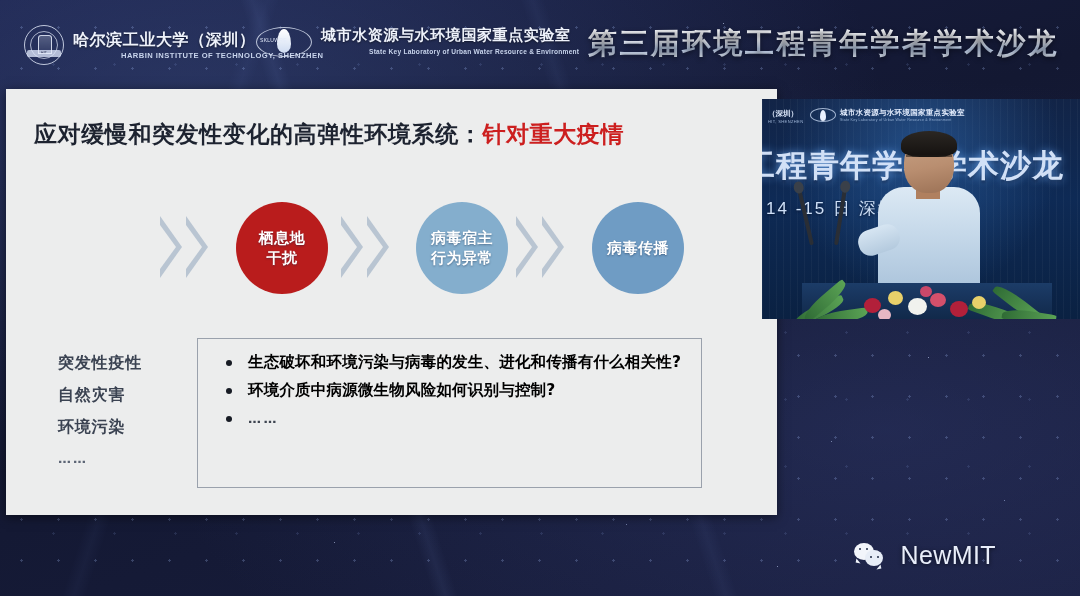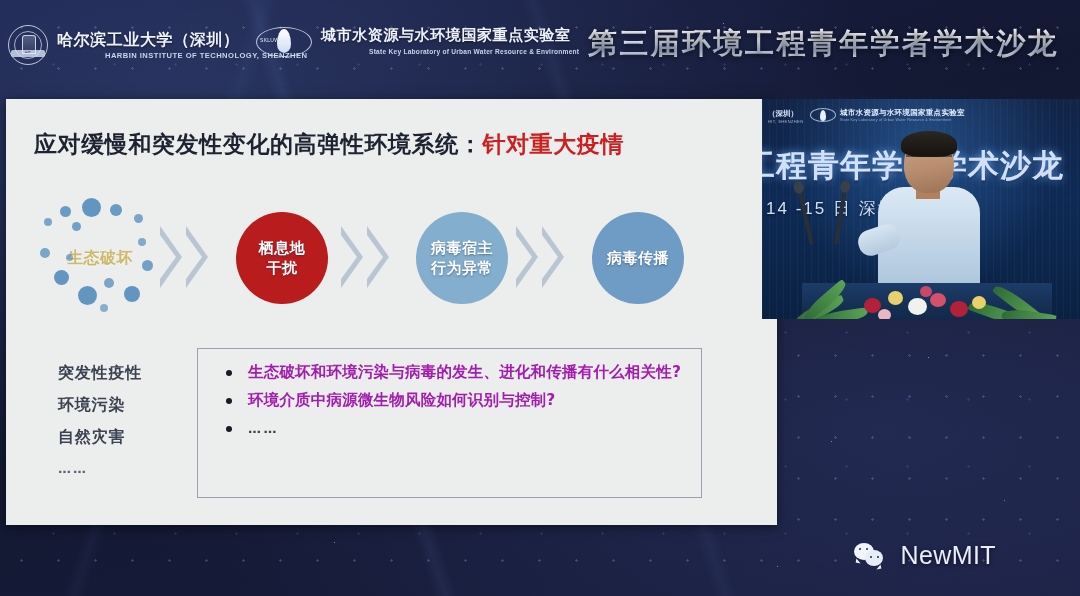--- a/index.html
+++ b/index.html
@@ -59,21 +59,21 @@
       linear-gradient(72deg, transparent 34%, rgba(150,180,255,.22) 35%, transparent 36%),
       linear-gradient(72deg, transparent 56%, rgba(150,180,255,.16) 57%, transparent 58%),
       linear-gradient(108deg, transparent 20%, rgba(140,170,250,.14) 21%, transparent 22%);
   }
 
   
   #banner {
     position:absolute; left:0; top:0; width:1080px; height:92px; z-index:6;
   }
   .logo-group { position:absolute; display:flex; align-items:center; gap:9px; }
-  #logo-hit { left:8px; top:25px; }
+  #logo-hit { left:24px; top:25px; }
   #logo-lab { left:256px; top:26px; }
 
   .crest {
     width:40px; height:40px; flex:0 0 40px;
     border:1.6px solid rgba(225,232,248,.82);
     border-radius:50%;
     position:relative;
   }
   .crest::before {
     content:""; position:absolute; left:5px; top:5px; right:5px; bottom:5px;
@@ -127,21 +127,21 @@
     font-family:"DejaVu Sans","Liberation Sans",sans-serif;
     font-size:29px; font-weight:700; letter-spacing:2.4px;
     white-space:nowrap;
     background:linear-gradient(180deg,#ffffff 0%,#f2f6ff 42%,#b9cbe8 62%,#ffffff 100%);
     -webkit-background-clip:text; background-clip:text; color:transparent;
     text-shadow:0 2px 5px rgba(0,0,0,.45);
   }
 
   
   #slide {
-    position:absolute; left:6px; top:99px; width:771px; height:426px;
+    position:absolute; left:6px; top:89px; width:771px; height:426px;
     background:#eceded;
     box-shadow:0 2px 10px rgba(0,0,0,.5);
     z-index:5; overflow:hidden;
   }
   #slide-title {
     position:absolute; left:28px; top:30px;
     font-family:"DejaVu Sans","Liberation Sans",sans-serif;
     font-size:23px; font-weight:700; letter-spacing:.6px;
     color:#1d2330; white-space:nowrap;
   }
@@ -204,21 +204,21 @@
   #left-labels .ell { font-size:13px; letter-spacing:2px; color:#5c6575; }
 
   #qbox {
     position:absolute; left:191px; top:249px; width:505px; height:150px;
     border:1.3px solid #9aa1ac; background:#eceded;
   }
   #qbox ul { list-style:none; margin:12px 0 0 0; padding:0 16px 0 22px; }
   #qbox li {
     position:relative; padding-left:28px; margin-bottom:5px;
     font-family:"DejaVu Sans","Liberation Sans",sans-serif;
-    font-weight:700; font-size:15.5px; line-height:23px; color:#a21caf;
+    font-weight:700; font-size:15.5px; line-height:23px; color:#000000;
     letter-spacing:.2px;
   }
   #qbox li::before {
     content:""; position:absolute; left:6px; top:9px;
     width:6px; height:6px; border-radius:50%; background:#171b24;
   }
   #qbox li.ell { font-size:13px; letter-spacing:2.5px; color:#3d4450; }
 
   
   #video {
@@ -397,40 +397,20 @@
 
     <div id="banner-title">第三届环境工程青年学者学术沙龙</div>
   </div>
 
   <div id="slide">
 
     <div id="slide-title"><span>应对缓慢和突发性变化的高弹性环境系统：</span><span class="accent">针对重大疫情</span></div>
 
     <div id="flow">
 
-      <div class="node" id="node-1">
-        <div class="dots">
-          <div class="d" style="left:44px;top:2px;width:19px;height:19px;opacity:.85;"></div>
-          <div class="d" style="left:22px;top:10px;width:11px;height:11px;opacity:.8;"></div>
-          <div class="d" style="left:6px;top:22px;width:8px;height:8px;opacity:.7;"></div>
-          <div class="d" style="left:72px;top:8px;width:12px;height:12px;opacity:.8;"></div>
-          <div class="d" style="left:96px;top:18px;width:9px;height:9px;opacity:.7;"></div>
-          <div class="d" style="left:34px;top:26px;width:9px;height:9px;opacity:.75;"></div>
-          <div class="d" style="left:2px;top:52px;width:10px;height:10px;opacity:.7;"></div>
-          <div class="d" style="left:16px;top:74px;width:15px;height:15px;opacity:.85;"></div>
-          <div class="d" style="left:40px;top:90px;width:19px;height:19px;opacity:.85;"></div>
-          <div class="d" style="left:66px;top:82px;width:10px;height:10px;opacity:.7;"></div>
-          <div class="d" style="left:86px;top:90px;width:16px;height:16px;opacity:.85;"></div>
-          <div class="d" style="left:104px;top:64px;width:11px;height:11px;opacity:.75;"></div>
-          <div class="d" style="left:100px;top:42px;width:8px;height:8px;opacity:.65;"></div>
-          <div class="d" style="left:28px;top:58px;width:7px;height:7px;opacity:.6;"></div>
-          <div class="d" style="left:62px;top:108px;width:8px;height:8px;opacity:.6;"></div>
-        </div>
-        <span>生态破坏</span>
-      </div>
 
       <div class="chev" id="chev-1">
         <span class="c1"></span>
           <span class="c2"></span>
       </div>
 
       <div class="node" id="node-2">
         <span>栖息地</span>
         <span>干扰</span>
       </div>
@@ -450,22 +430,22 @@
           <span class="c2"></span>
       </div>
 
       <div class="node" id="node-4">
         <span>病毒传播</span>
       </div>
     </div>
 
     <div id="left-labels">
       <div>突发性疫性</div>
+      <div>自然灾害</div>
       <div>环境污染</div>
-      <div>自然灾害</div>
       <div class="ell">……</div>
     </div>
 
     <div id="qbox">
       <ul>
         <li>生态破坏和环境污染与病毒的发生、进化和传播有什么相关性?</li>
         <li>环境介质中病源微生物风险如何识别与控制?</li>
         <li class="ell">……</li>
       </ul>
     </div>

